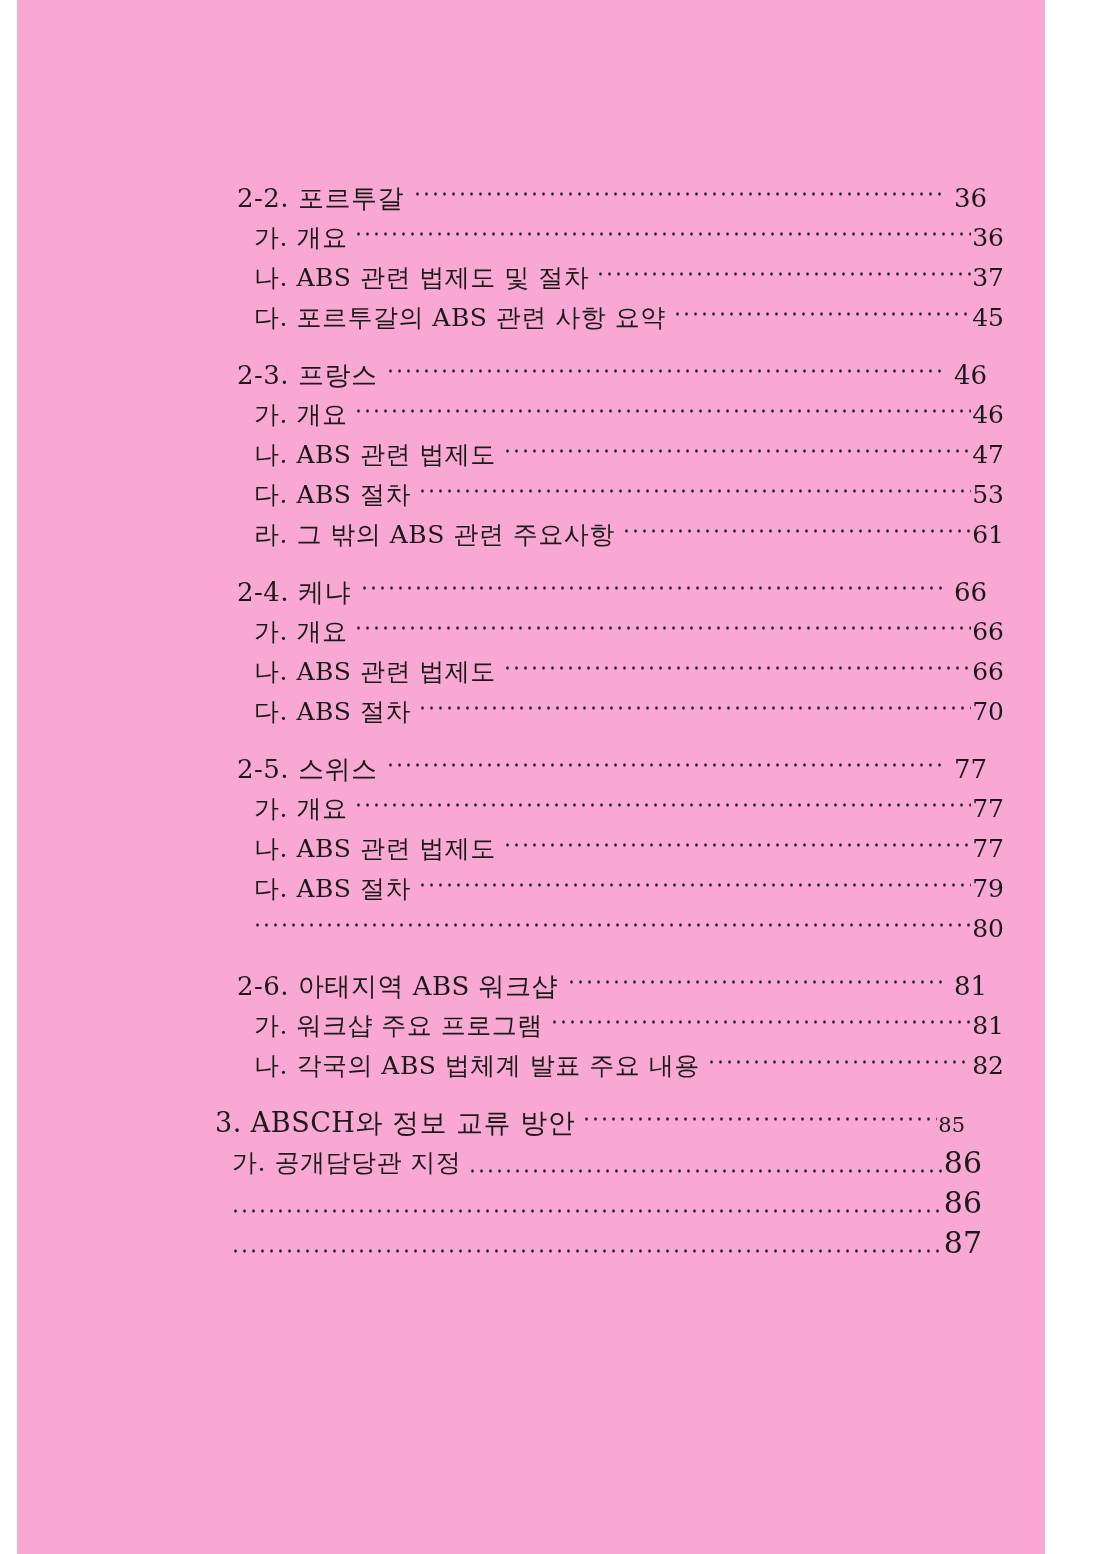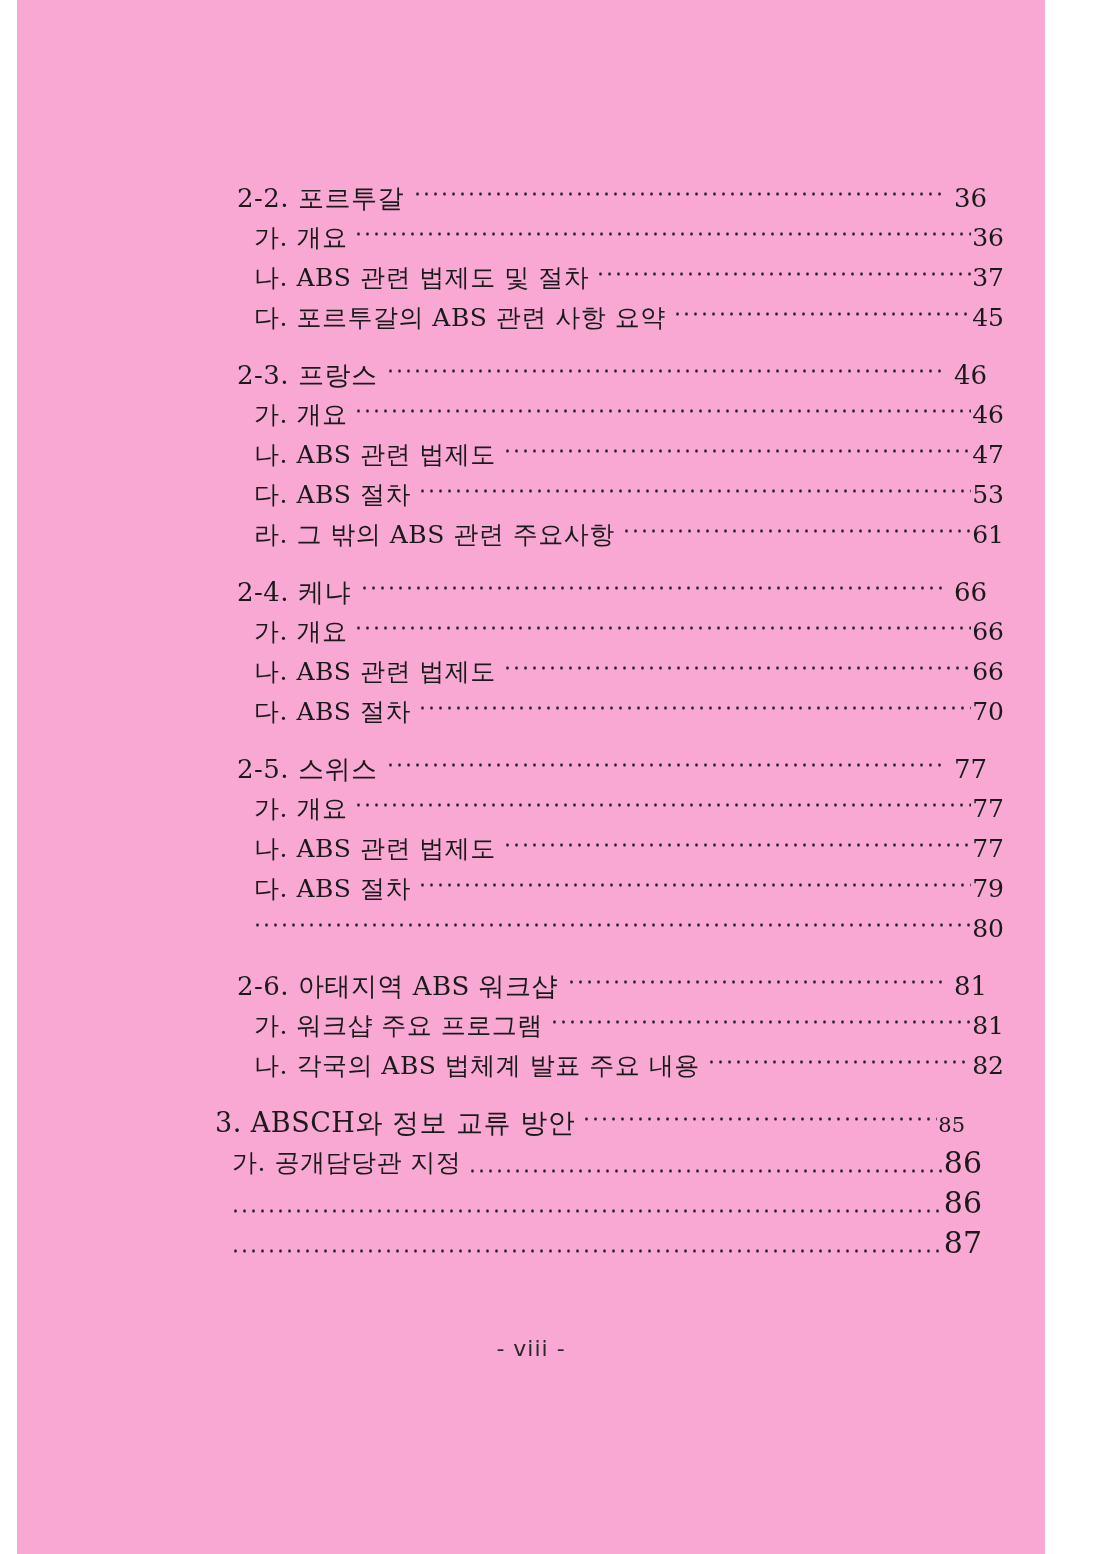--- a/index.html
+++ b/index.html
@@ -260,15 +260,14 @@
           <span class="leader"></span>
           <span class="pageno">86</span>
         </div>
         <div class="entry lvlch2">
           <span class="leader"></span>
           <span class="pageno">87</span>
         </div>
       </div>
     </div>
 
-  <div class="footer">- viii -</div>
 
 </div>
 
 </body></html>

